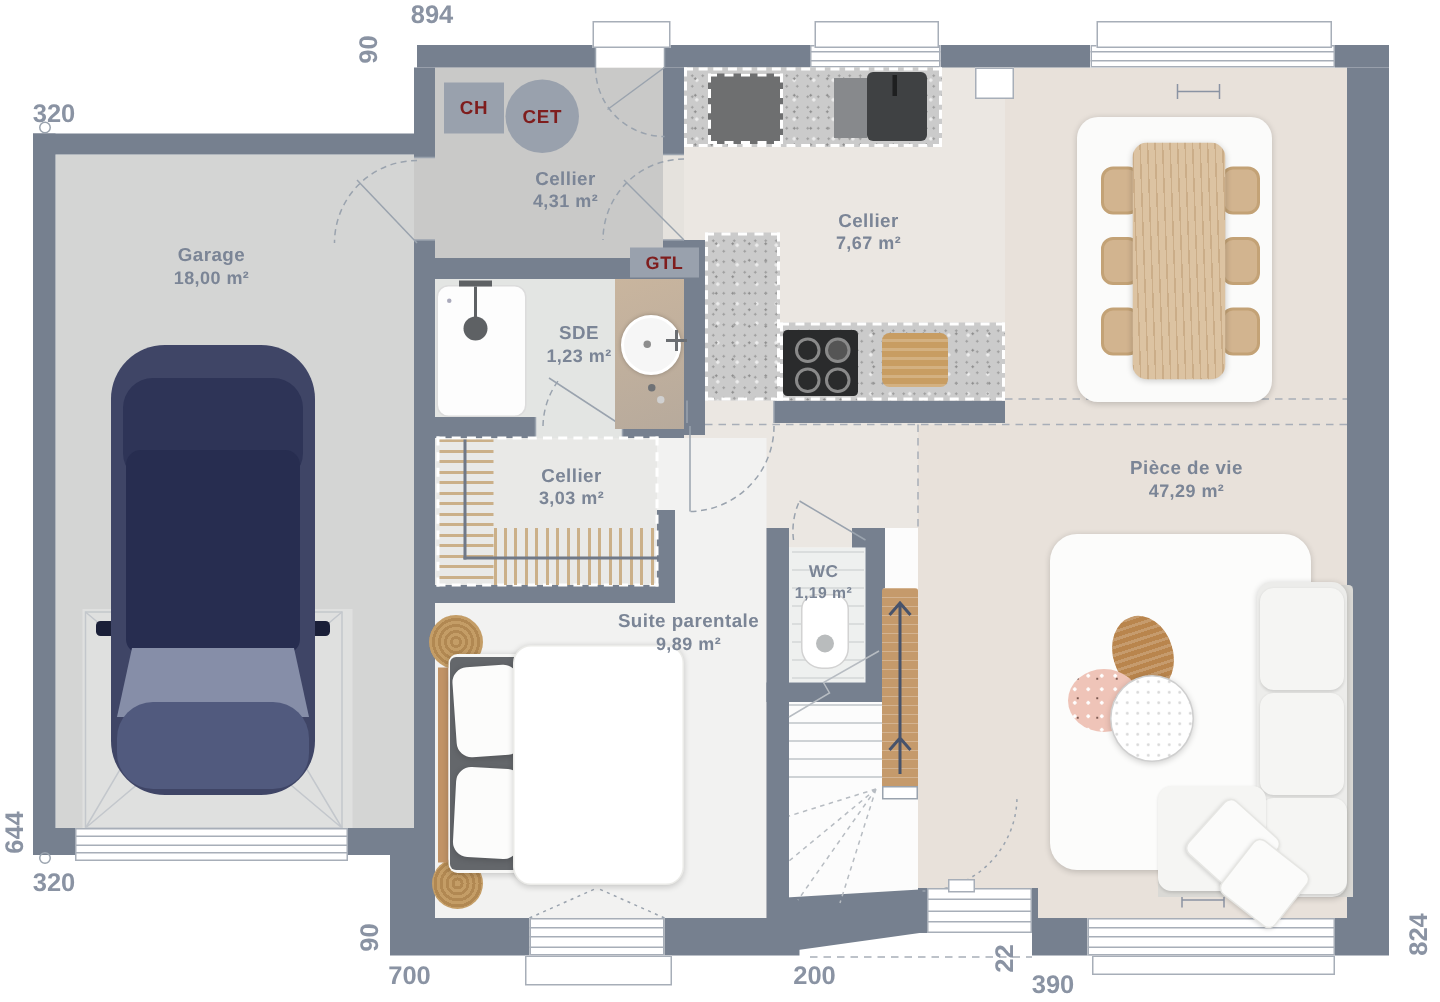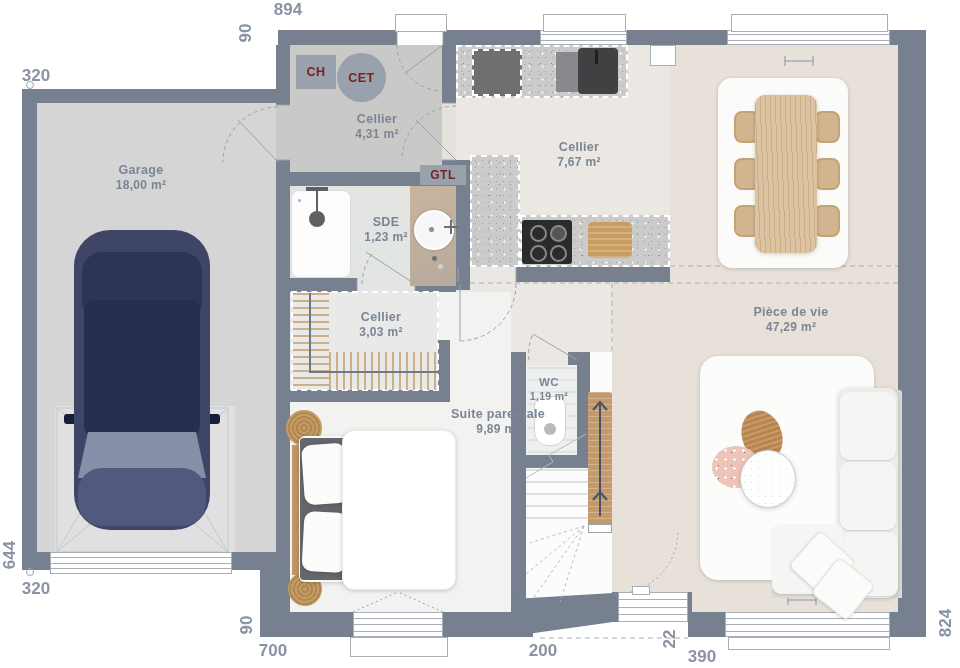--- a/index.html
+++ b/index.html
@@ -317,21 +317,21 @@
     <div class="rarea">47,29 m²</div>
   </div>
   <div class="room-label" style="left:386px;top:230px;">
     <div class="rname">SDE</div>
     <div class="rarea">1,23 m²</div>
   </div>
   <div class="room-label" style="left:381px;top:325px;">
     <div class="rname">Cellier</div>
     <div class="rarea">3,03 m²</div>
   </div>
-  <div class="room-label" style="left:459px;top:422px;margin-left:39px;">
+  <div class="room-label" style="left:459px;top:422px;">
     <div class="rname">Suite parentale</div>
     <div class="rarea">9,89 m²</div>
   </div>
   <div class="room-label small" style="left:549px;top:389px;">
     <div class="rname">WC</div>
     <div class="rarea">1,19 m²</div>
   </div>
 
   <div class="dim" style="left:288px;top:10px;text-align:center;">894</div>
   <div class="dim rot" style="left:246px;top:33px;">90</div>

